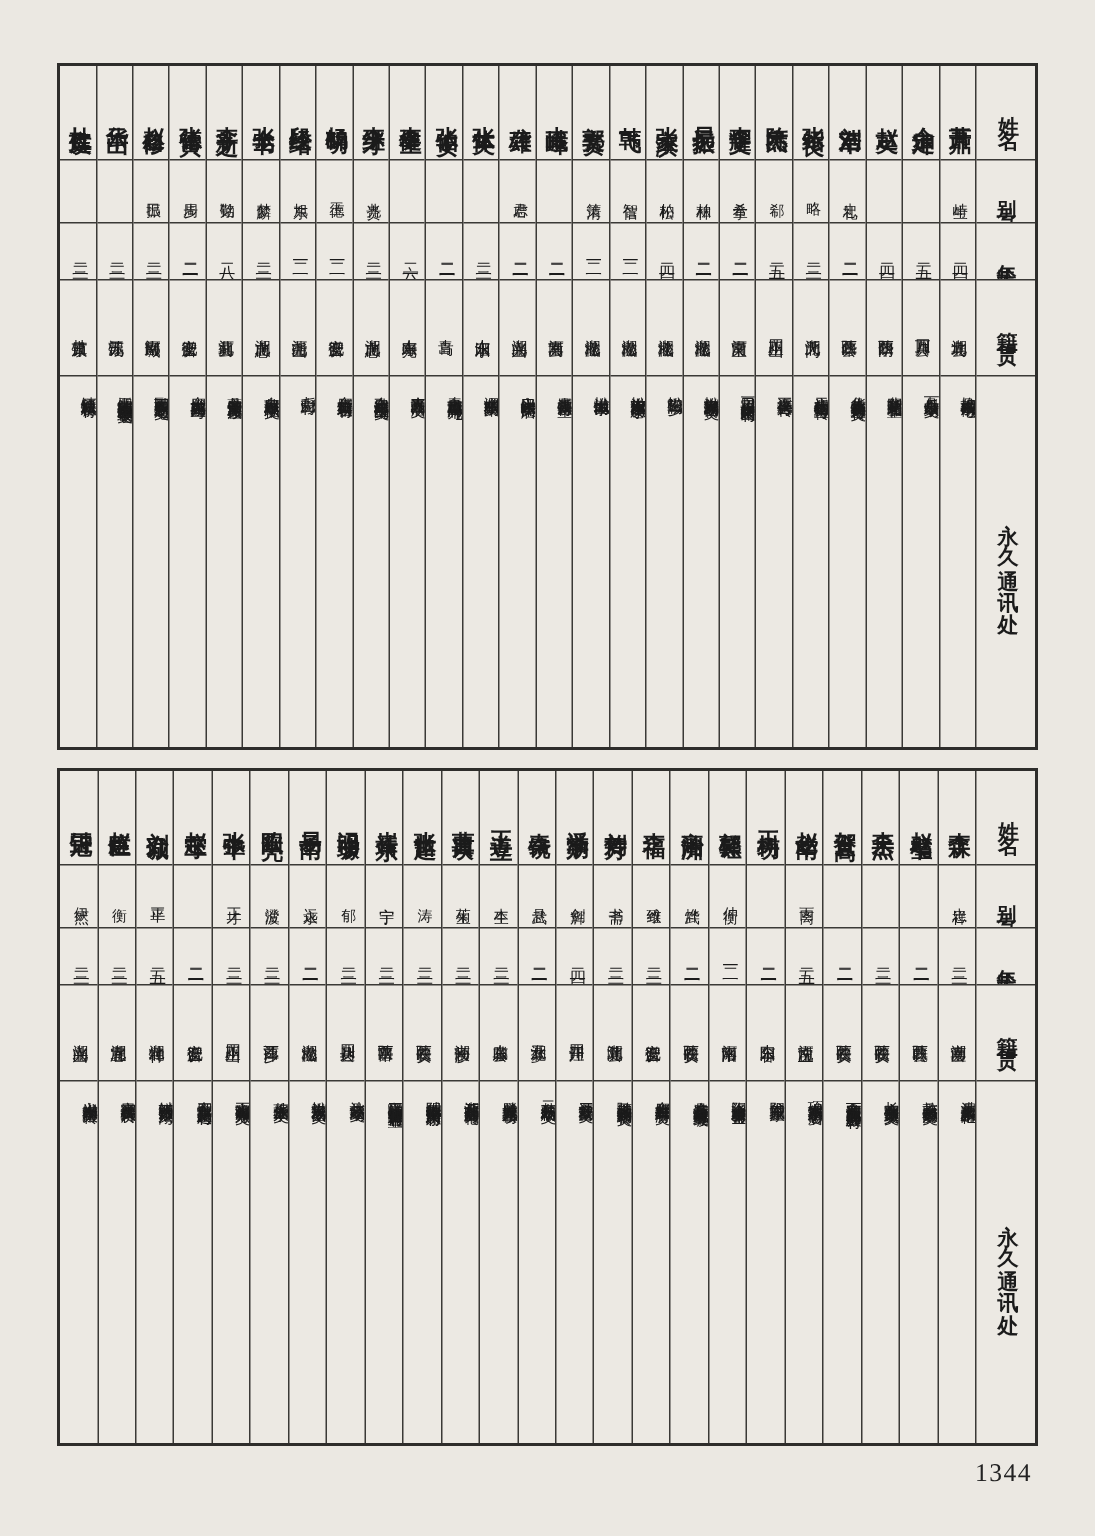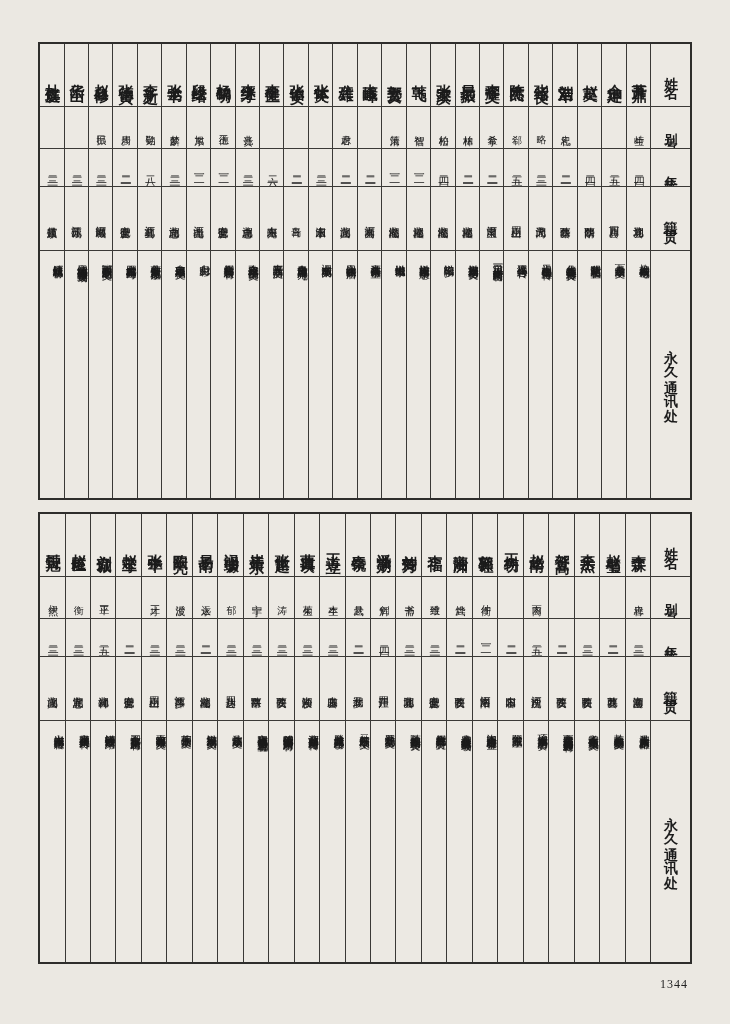--- a/index.html
+++ b/index.html
@@ -54,21 +54,21 @@
   .address .v{ font-size:10.5px; letter-spacing:0.5px; line-height:1.0; }
 
   .header-col .cell .v { font-weight:700; }
   .hdr-name .v, .hdr-origin .v { font-size:14px; letter-spacing:9px; }
   .hdr-alias .v { font-size:13px; letter-spacing:5px; }
   .hdr-age .v   { font-size:13px; letter-spacing:2px; }
   .hdr-address .v { font-size:14px; letter-spacing:15px; }
 
   .page-number {
     position:absolute; right:42px; bottom:32px;
-    font-size:12px; letter-spacing:1px; color:#232323;
+    font-size:17px; letter-spacing:1px; color:#232323;
     font-family:"Liberation Serif","DejaVu Serif",serif;
   }
 </style>
 </head>
 <body>
 
 <div class="page">
 
   <div class="table-block" id="table-top">
     <div class="col header-col">

